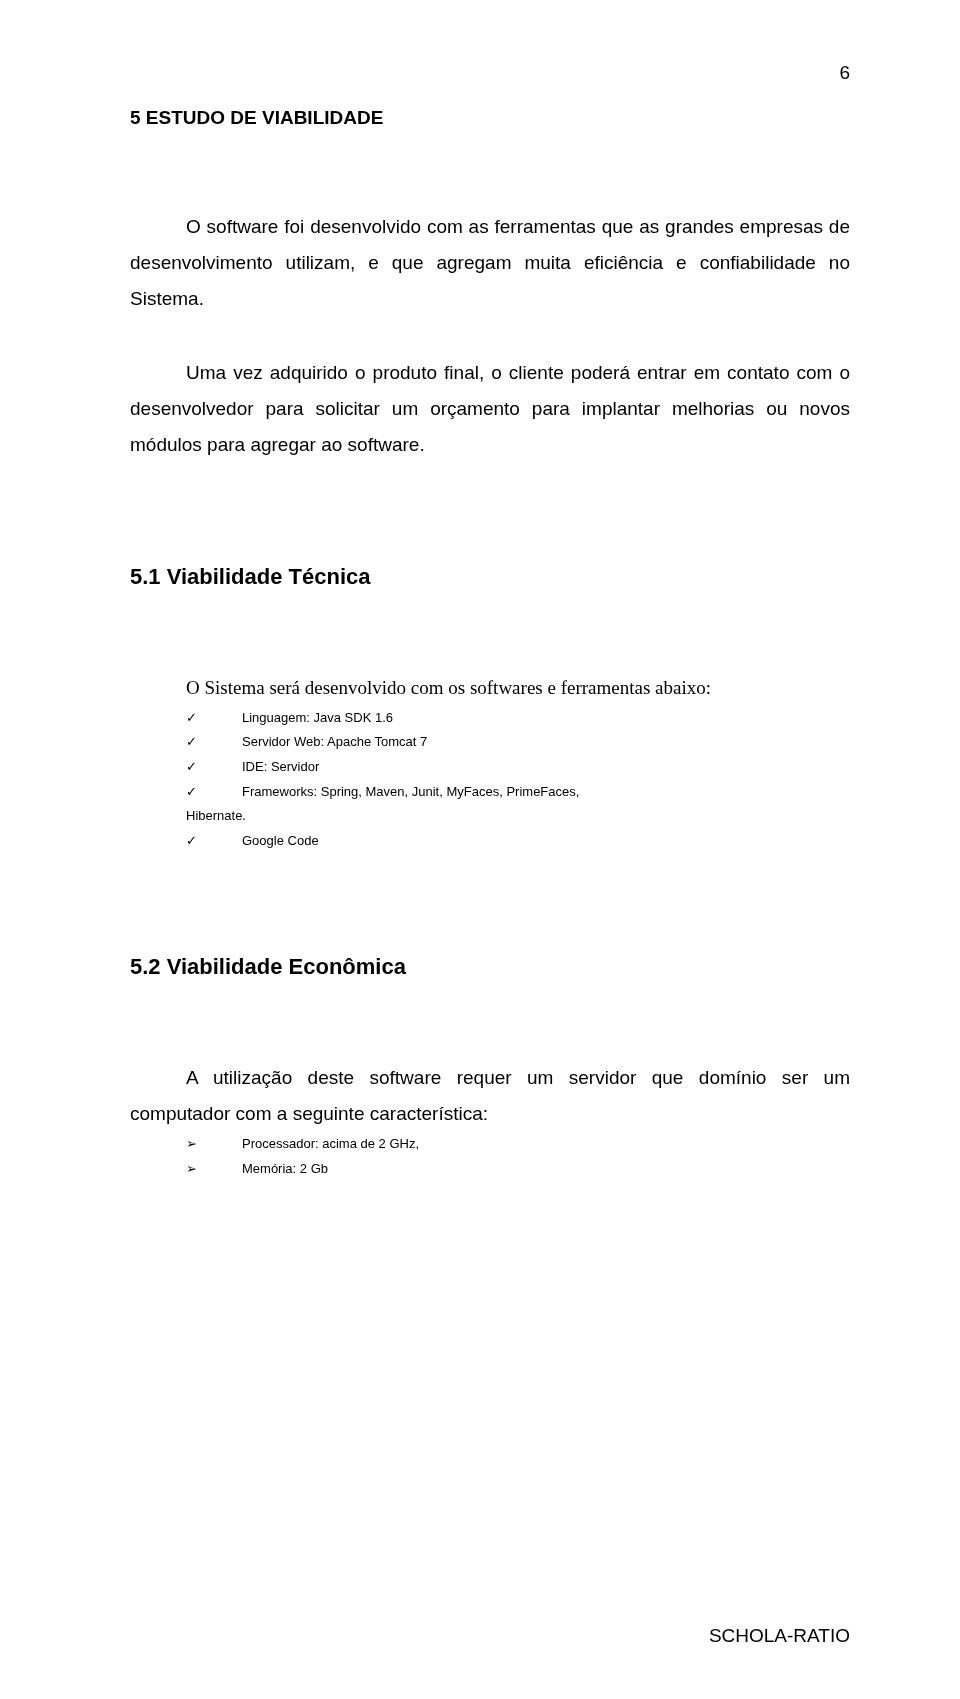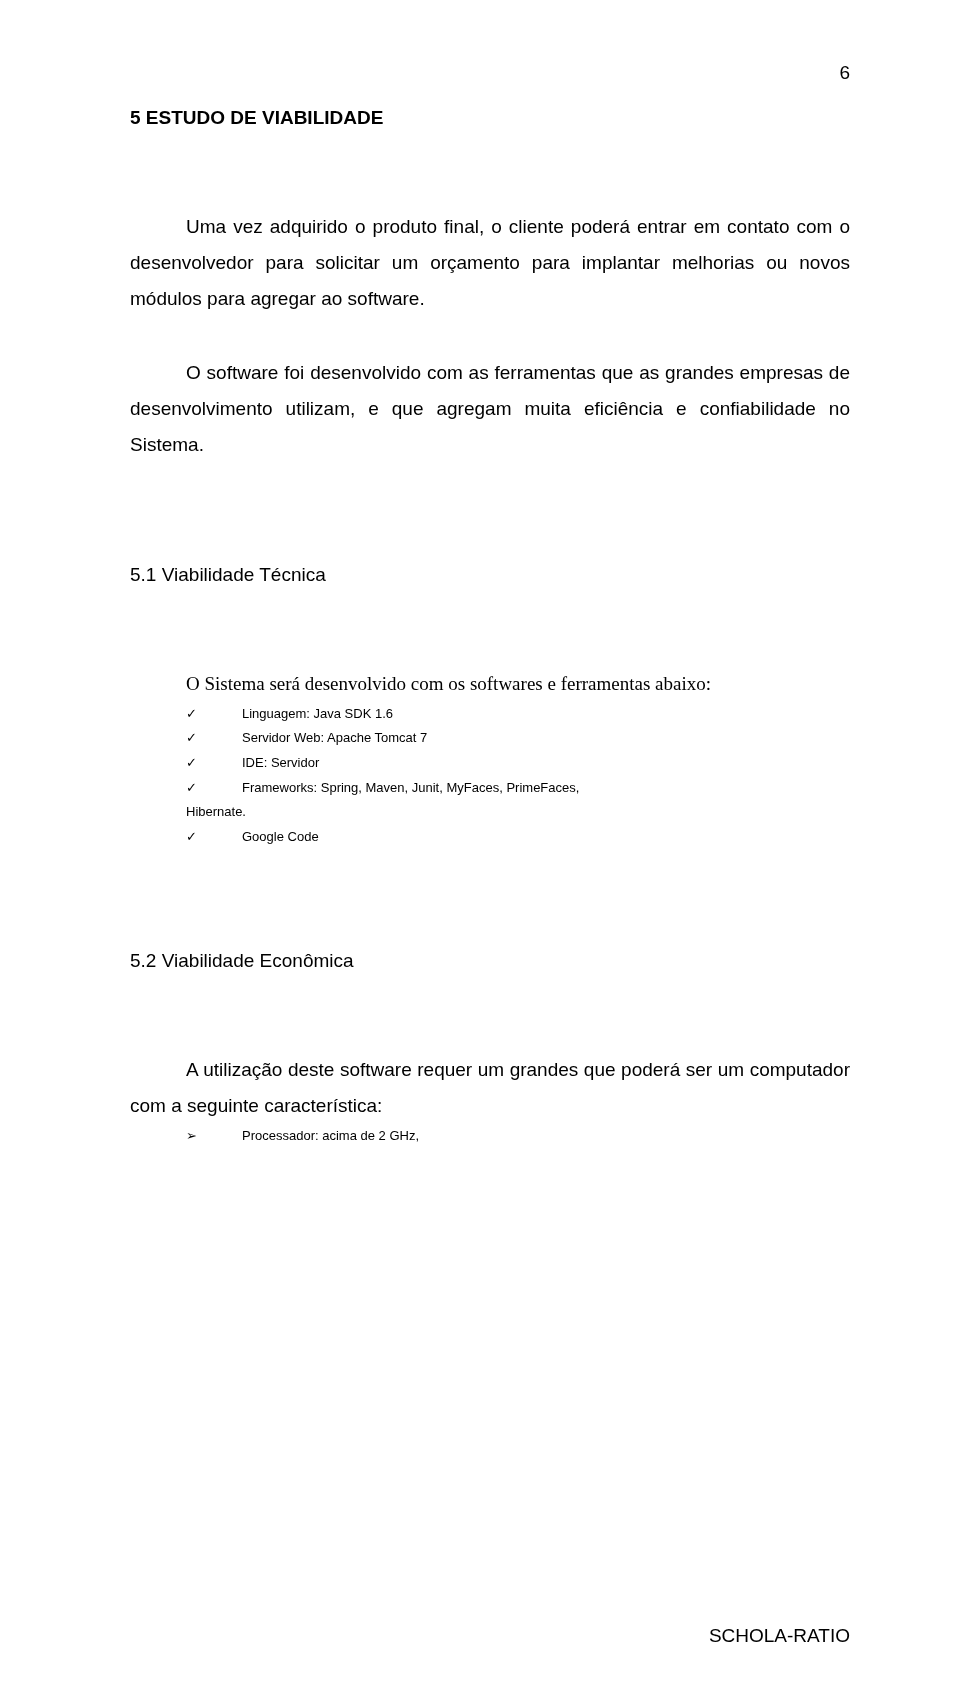--- a/index.html
+++ b/index.html
@@ -23,22 +23,22 @@
     right: 110px;
     font-size: 19px;
   }
   .h1 {
     font-size: 19px;
     font-weight: bold;
     margin-top: 37px;
     margin-bottom: 80px;
   }
   .h2 {
-    font-size: 19px;
-    font-weight: normal;
+    font-size: 22px;
+    font-weight: bold;
     margin-top: 100px;
     margin-bottom: 80px;
   }
   .para {
     font-size: 19px;
     line-height: 1.9;
     text-align: justify;
     margin-bottom: 38px;
   }
   .indent {
@@ -79,40 +79,41 @@
 </style>
 </head>
 <body>
 
 <div class="page">
 
   <div class="page-number">6</div>
 
   <div class="h1">5    ESTUDO DE VIABILIDADE</div>
 
+  <div class="para indent">O software foi desenvolvido com as ferramentas que as grandes empresas de desenvolvimento utilizam, e que agregam muita eficiência e confiabilidade no Sistema.</div>
   <div class="para indent">Uma vez adquirido o produto final, o cliente poderá entrar em contato com o desenvolvedor para solicitar um orçamento para implantar melhorias ou novos módulos para agregar ao software.</div>
-  <div class="para indent">O software foi desenvolvido com as ferramentas que as grandes empresas de desenvolvimento utilizam, e que agregam muita eficiência e confiabilidade no Sistema.</div>
 
   <div class="h2">5.1   Viabilidade Técnica</div>
 
   <div class="para indent" style="margin-bottom:0;font-family:Liberation Serif, serif;">O Sistema será desenvolvido com os softwares e ferramentas abaixo:</div>
 
   <ul class="list">
     <li><span class="mark check"></span><span>Linguagem: Java SDK 1.6</span></li>
     <li><span class="mark check"></span><span>Servidor Web: Apache Tomcat 7</span></li>
     <li><span class="mark check"></span><span>IDE: Servidor</span></li>
     <li><span class="mark check"></span><span>Frameworks: Spring, Maven, Junit, MyFaces, PrimeFaces,</span></li>
     <li class="hiber"><span>Hibernate.</span></li>
     <li><span class="mark check"></span><span>Google Code</span></li>
   </ul>
 
 
   <div class="h2">5.2   Viabilidade Econômica</div>
 
-  <div class="para indent" style="margin-bottom:0;">A utilização deste software requer um grandes que poderá ser um computador com a seguinte característica:</div>
+  <div class="para indent" style="margin-bottom:0;">A utilização deste software requer um servidor que domínio ser um computador com a seguinte característica:</div>
 
   <ul class="list">
     <li><span class="mark arrow"></span><span>Processador: acima de 2 GHz,</span></li>
+    <li><span class="mark arrow"></span><span>Memória: 2 Gb</span></li>
   </ul>
 
   <div class="footer">SCHOLA-RATIO</div>
 
 </div>
 
 </body></html>

